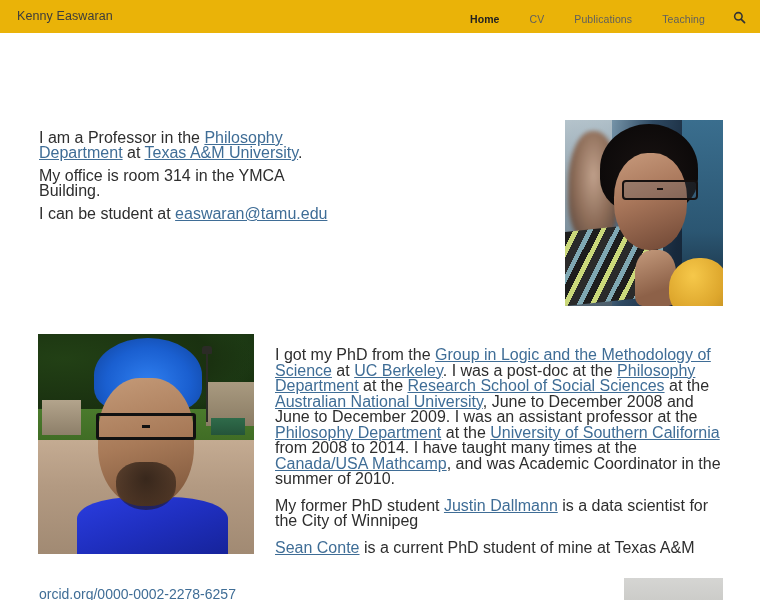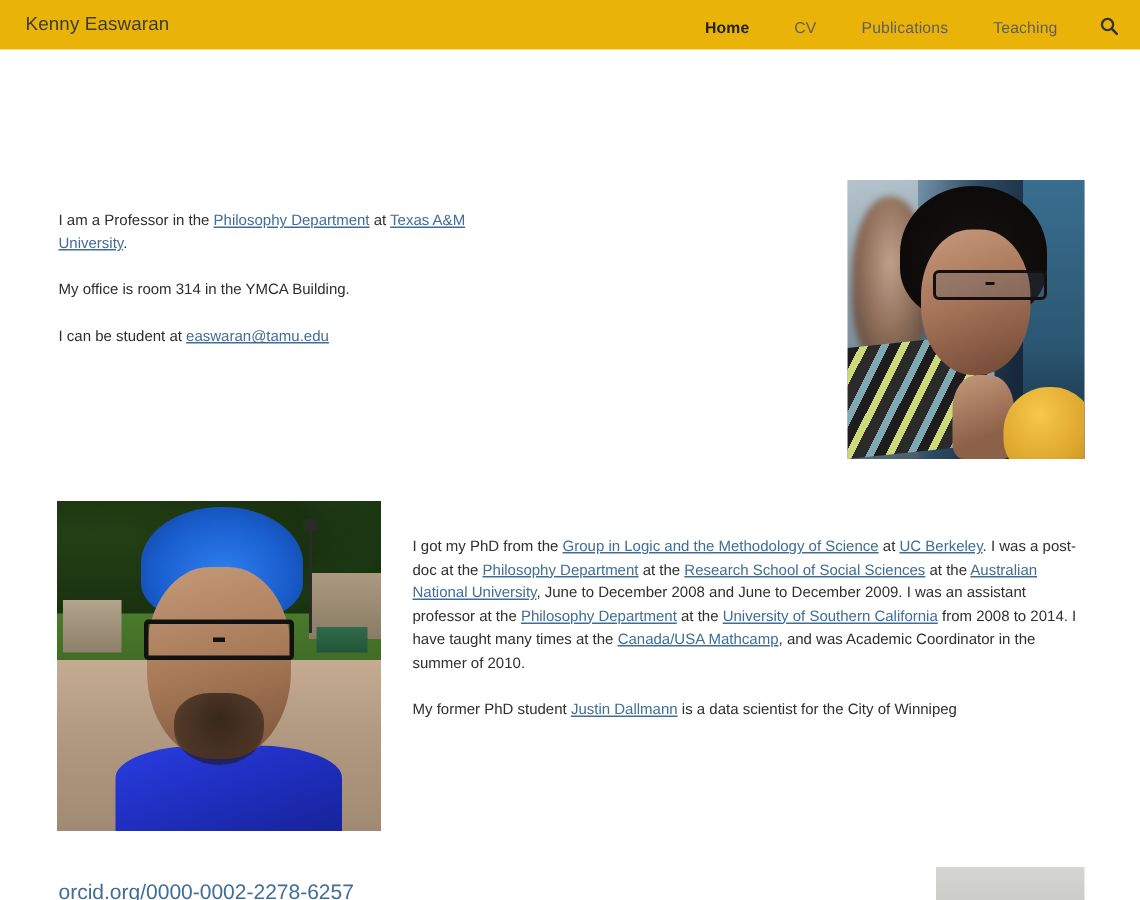--- a/index.html
+++ b/index.html
@@ -58,24 +58,24 @@
 
   
   .content { position: absolute; top: 0; left: 0; width: 760px; height: 600px; }
 
   .intro-block {
     position: absolute;
     left: 39px; top: 124px;
     width: 300px;
   }
   .para {
-    font-size: 10px;
+    font-size: 16px;
     line-height: 15px;
     color: #2e2e2e;
-    margin: 16px 0 8px 0;
+    margin: 6px 0 8px 0;
   }
   .intro-block .para { margin-bottom: 8px; }
 
   a.link, .link {
     color: #3f6d96;
     text-decoration: underline;
     cursor: pointer;
   }
 
   
@@ -302,20 +302,21 @@
     <div class="p2-beard"></div>
     <div class="p2-glasses"></div>
   </div>
 
   <div class="bio-block">
     <p class="para"><span>I got my PhD from the </span><a class="link">Group in Logic and the Methodology of Science</a><span> at </span><a class="link">UC Berkeley</a><span>. I was a post-doc at the </span><a class="link">Philosophy Department</a><span> at the </span><a class="link">Research School of Social Sciences</a><span> at the </span><a class="link">Australian National University</a><span>, June to December 2008 and June to December 2009. I was an assistant professor at the </span><a class="link">Philosophy Department</a><span> at the </span><a class="link">University of Southern California</a><span> from 2008 to 2014. I have taught many times at the </span><a class="link">Canada/USA Mathcamp</a><span>, and was Academic Coordinator in the summer of 2010.</span></p>
 
 
     <p class="para"><span>My former PhD student </span><a class="link">Justin Dallmann</a><span> is a data scientist for the City of Winnipeg</span></p>
 
+    <p class="para"><a class="link">Sean Conte</a><span> is a current PhD student of mine at Texas A&amp;M</span></p>
   </div>
 
   <div class="orcid-line">
     <a class="link">orcid.org/0000-0002-2278-6257</a>
   </div>
 
   <div class="footer-img"></div>
 
 </div>
 

